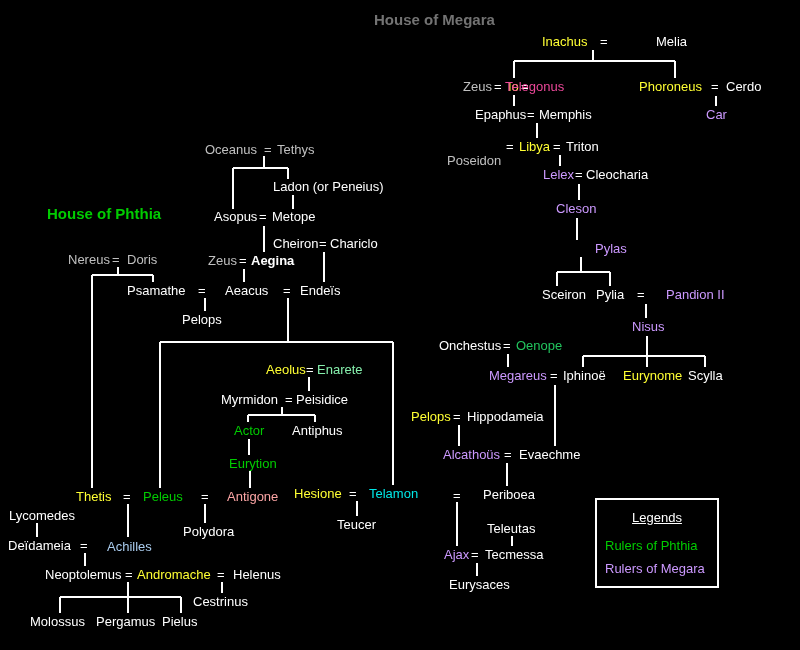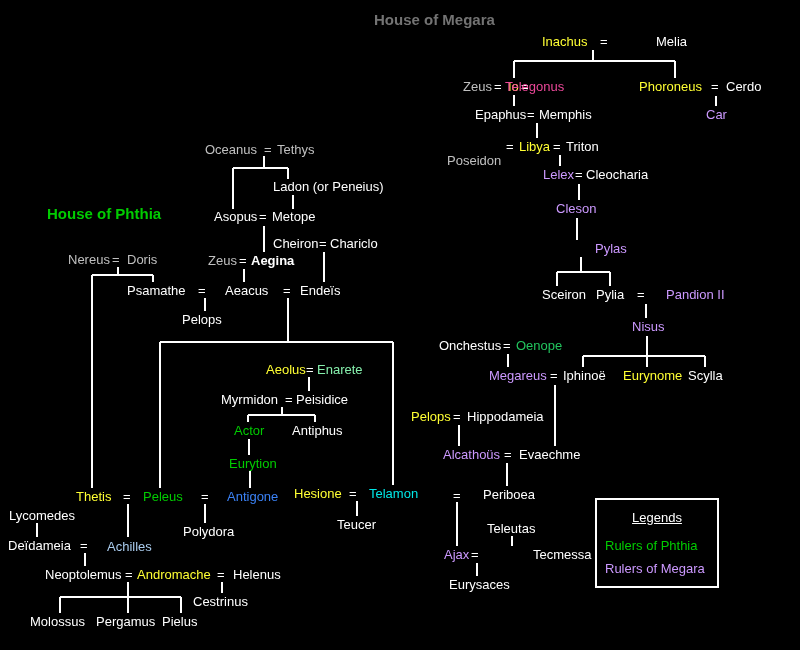--- a/index.html
+++ b/index.html
@@ -125,36 +125,36 @@
     <div class="node" style="left: 221px; top: 393px; color: rgb(255, 255, 255);">Myrmidon</div>
     <div class="node" style="left: 285px; top: 393px; color: rgb(255, 255, 255);">=</div>
     <div class="node" style="left: 296px; top: 393px; color: rgb(255, 255, 255);">Peisidice</div>
     <div class="node" style="left: 234px; top: 424px; color: rgb(0, 204, 0);">Actor</div>
     <div class="node" style="left: 292px; top: 424px; color: rgb(255, 255, 255);">Antiphus</div>
     <div class="node" style="left: 229px; top: 457px; color: rgb(0, 204, 0);">Eurytion</div>
     <div class="node" style="left: 76px; top: 490px; color: rgb(255, 255, 51);">Thetis</div>
     <div class="node" style="left: 123px; top: 490px; color: rgb(255, 255, 255);">=</div>
     <div class="node" style="left: 143px; top: 490px; color: rgb(0, 204, 0);">Peleus</div>
     <div class="node" style="left: 201px; top: 490px; color: rgb(255, 255, 255);">=</div>
-    <div class="node" style="left: 227px; top: 490px; color: #3b82f6;">Antigone</div>
+    <div class="node" style="left: 227px; top: 490px; color: #fca5a5;">Antigone</div>
     <div class="node" style="left: 294px; top: 487px; color: rgb(255, 255, 51);">Hesione</div>
     <div class="node" style="left: 349px; top: 487px; color: rgb(255, 255, 255);">=</div>
     <div class="node" style="left: 369px; top: 487px; color: rgb(0, 232, 232);">Telamon</div>
     <div class="node" style="left: 453px; top: 489px; color: rgb(255, 255, 255);">=</div>
     <div class="node" style="left: 483px; top: 488px; color: rgb(255, 255, 255);">Periboea</div>
     <div class="node" style="left: 9px; top: 509px; color: rgb(255, 255, 255);">Lycomedes</div>
     <div class="node" style="left: 337px; top: 518px; color: rgb(255, 255, 255);">Teucer</div>
     <div class="node" style="left: 183px; top: 525px; color: rgb(255, 255, 255);">Polydora</div>
     <div class="node" style="left: 487px; top: 522px; color: rgb(255, 255, 255);">Teleutas</div>
     <div class="node" style="left: 8px; top: 539px; color: rgb(255, 255, 255);">Deïdameia</div>
     <div class="node" style="left: 80px; top: 539px; color: rgb(255, 255, 255);">=</div>
     <div class="node" style="left: 107px; top: 540px; color: rgb(170, 204, 238);">Achilles</div>
     <div class="node" style="left: 444px; top: 548px; color: rgb(204, 153, 255);">Ajax</div>
     <div class="node" style="left: 471px; top: 548px; color: rgb(255, 255, 255);">=</div>
-    <div class="node" style="left: 485px; top: 548px; color: rgb(255, 255, 255); margin-left: 48px;">Tecmessa</div>
+    <div class="node" style="left: 485px; top: 548px; color: rgb(255, 255, 255);">Tecmessa</div>
     <div class="node" style="left: 45px; top: 568px; color: rgb(255, 255, 255);">Neoptolemus</div>
     <div class="node" style="left: 125px; top: 568px; color: rgb(255, 255, 255);">=</div>
     <div class="node" style="left: 137px; top: 568px; color: rgb(255, 255, 51);">Andromache</div>
     <div class="node" style="left: 217px; top: 568px; color: rgb(255, 255, 255);">=</div>
     <div class="node" style="left: 233px; top: 568px; color: rgb(255, 255, 255);">Helenus</div>
     <div class="node" style="left: 449px; top: 578px; color: rgb(255, 255, 255);">Eurysaces</div>
     <div class="node" style="left: 193px; top: 595px; color: rgb(255, 255, 255);">Cestrinus</div>
     <div class="node" style="left: 30px; top: 615px; color: rgb(255, 255, 255);">Molossus</div>
     <div class="node" style="left: 96px; top: 615px; color: rgb(255, 255, 255);">Pergamus</div>
     <div class="node" style="left: 162px; top: 615px; color: rgb(255, 255, 255);">Pielus</div>

